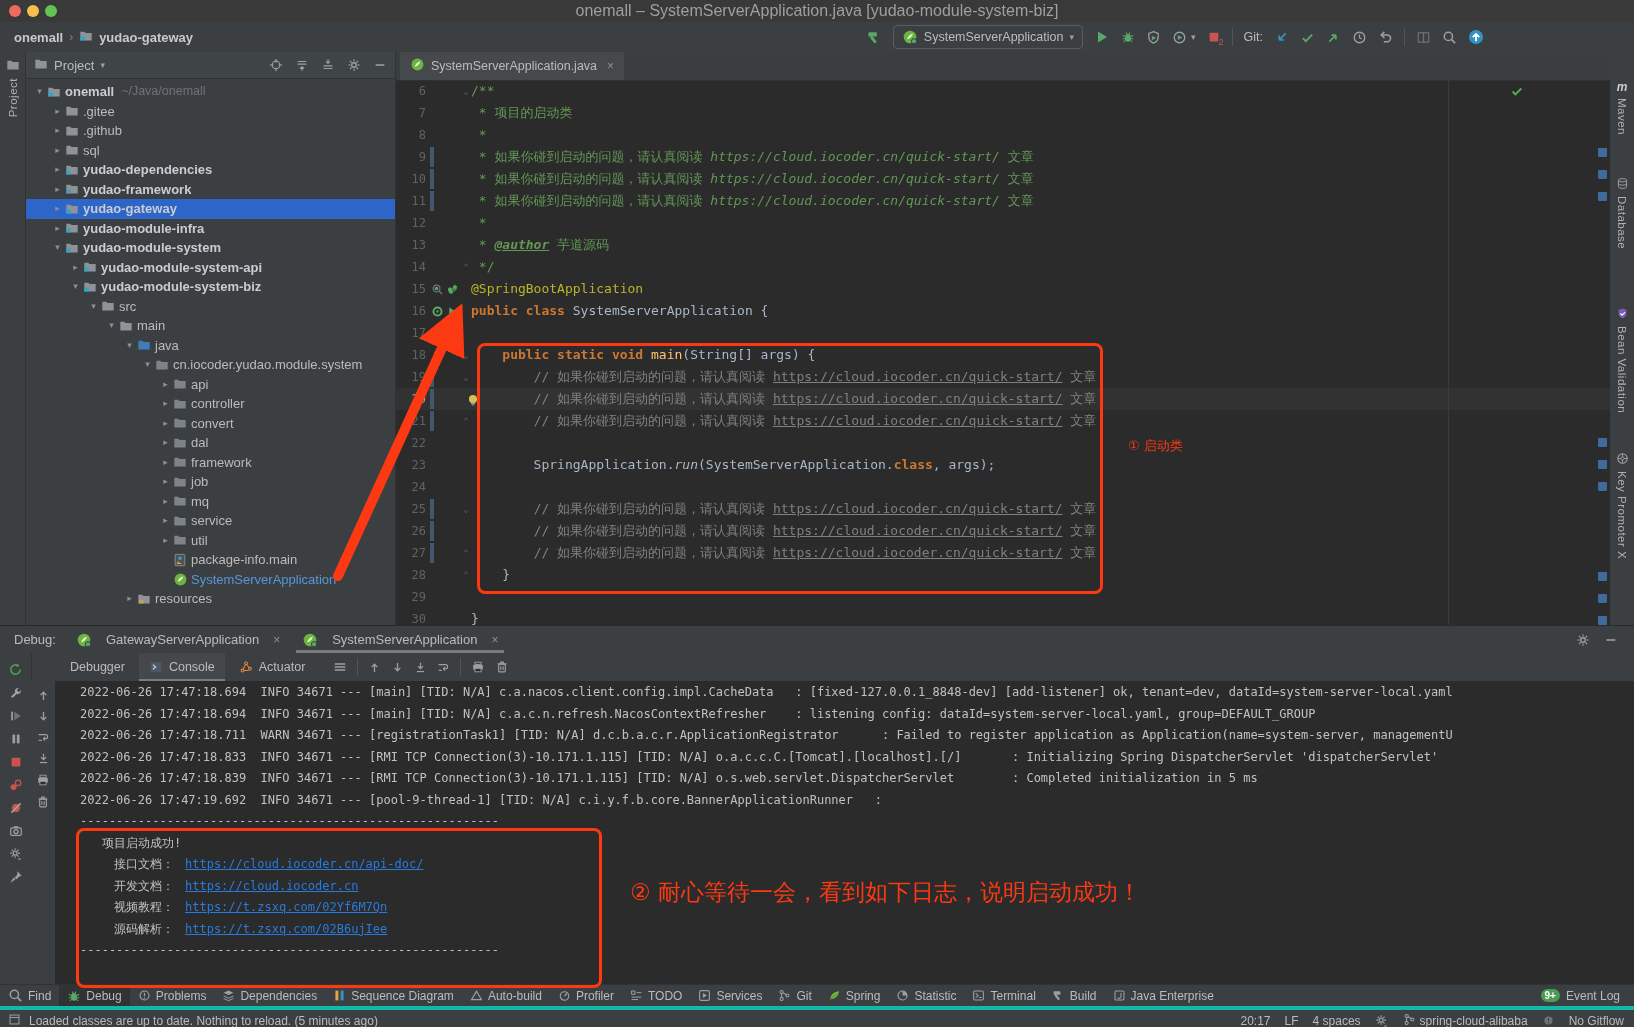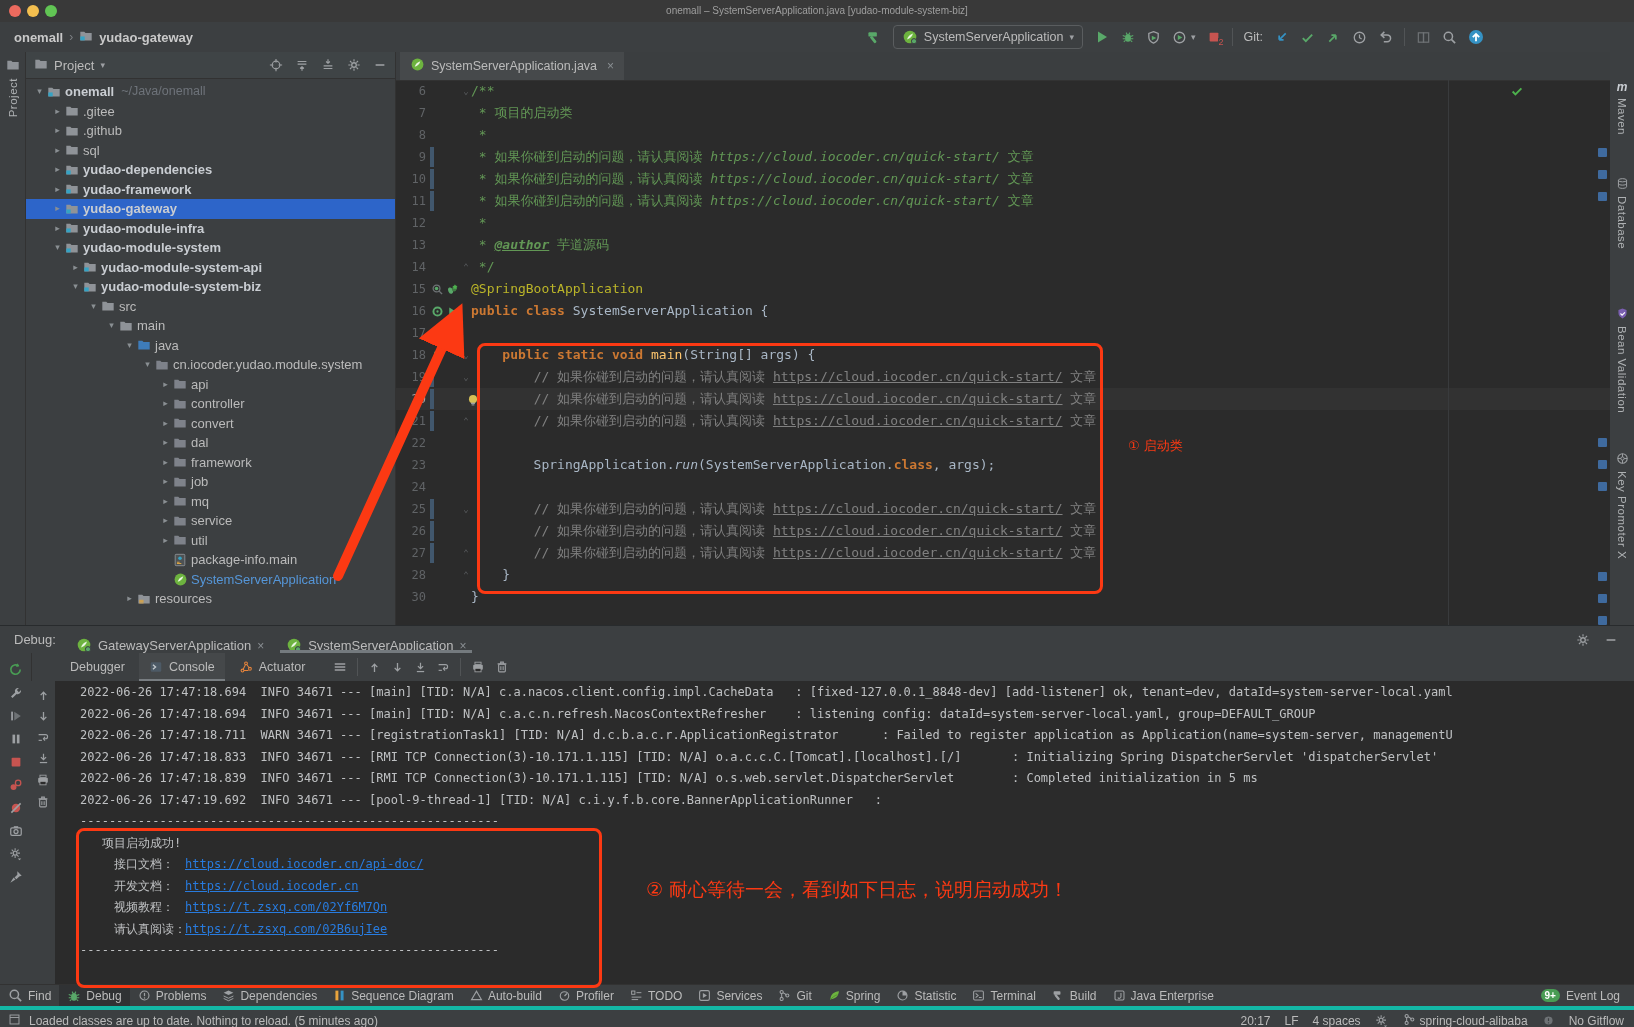--- a/index.html
+++ b/index.html
@@ -3,21 +3,21 @@
 <meta charset="utf-8">
 <style>
   html,body{margin:0;padding:0;background:#1e1e1e;}
   body{width:1634px;height:1027px;overflow:hidden;font-family:"Liberation Sans",sans-serif;-webkit-font-smoothing:antialiased;}
   .app{position:relative;width:1634px;height:1027px;background:#2b2b2b;overflow:hidden;}
 
   
   .titlebar{position:absolute;left:0;top:0;width:100%;height:22px;background:#393939;border-bottom:1px solid #2a2a2a;}
   .tl{position:absolute;top:5px;width:12px;height:12px;border-radius:50%;}
   .tl.r{left:9px;background:#ec6a5e}.tl.y{left:27px;background:#f4bf4f}.tl.g{left:45px;background:#61c554}
-  .title-text{position:absolute;left:0;right:0;top:0;height:22px;line-height:22px;text-align:center;color:#9f9f9f;font-size:10px;}
+  .title-text{position:absolute;left:0;right:0;top:0;height:22px;line-height:22px;text-align:center;color:#9f9f9f;font-size:16px;}
 
   
   .navbar{position:absolute;left:0;top:22px;width:100%;height:30px;background:#3c3f41;border-bottom:1px solid #323232;}
   .crumbs{position:absolute;left:14px;top:0;height:30px;display:flex;align-items:center;gap:6px;color:#bbbbbb;font-size:13px;}
   .crumbs .sep{color:#7d8084;font-size:12px;}
   .crumbs .b{font-weight:bold;color:#c9c9c9;}
   .navtools{position:absolute;right:150px;top:0;height:30px;display:flex;align-items:center;gap:11px;}
   .navtools .tico{display:inline-flex;align-items:center;}
   .runcombo{display:inline-flex;align-items:center;gap:6px;border:1px solid #5a5d5f;border-radius:4px;height:22px;padding:0 8px;color:#bbbbbb;font-size:12.5px;background:#3c3f41;}
   .vdiv{width:1px;height:18px;background:#515456;}
@@ -70,21 +70,21 @@
   .pl{color:#a9b7c6}.runI{color:#a9b7c6;font-style:italic}
   .guide{position:absolute;top:28px;bottom:0;width:1px;background:#393b3d;}
   .bulb{position:absolute;left:70px;top:4px;}
   .editcheck{position:absolute;top:32px;right:86px;}
   .estripe{position:absolute;right:0;top:28px;width:14px;bottom:0;}
   .emark{position:absolute;left:2px;width:9px;height:9px;background:#3f6a9e;border-radius:1px;}
 
   
   .debug{position:absolute;left:0;top:625px;width:1634px;height:359px;background:#3c3f41;border-top:1px solid #282b2d;}
   .dhead{position:relative;height:27px;display:flex;align-items:center;padding-left:14px;gap:14px;color:#bbbbbb;font-size:13px;}
-  .dtab{display:flex;align-items:flex-end;gap:6px;height:27px;padding:0 6px;position:relative;color:#bbbbbb;}
+  .dtab{display:flex;align-items:center;gap:14px;height:27px;padding:0 6px;position:relative;color:#bbbbbb;}
   .dtab .x{color:#8a8f93;font-size:12px;}
   .dtab.sel:after{content:"";position:absolute;left:0;right:0;bottom:0;height:3px;background:#747a7e;}
   .dhead-tools{position:absolute;right:16px;top:0;height:27px;display:flex;align-items:center;gap:14px;}
   .dtools{position:relative;height:28px;border-bottom:1px solid #323232;display:flex;align-items:center;padding-left:60px;gap:4px;}
   .vtab{display:flex;align-items:center;gap:6px;height:28px;padding:0 10px;color:#bbbbbb;font-size:12.5px;position:relative;}
   .vtab.sel{background:#45484a;}
   .vtab.sel:after{content:"";position:absolute;left:0;right:0;bottom:0;height:2px;background:#787d81;}
   .ticonset{display:flex;align-items:center;gap:10px;margin-left:14px;}
   .dcontent{position:absolute;left:0;top:55px;right:0;bottom:0;}
   .actioncol{position:absolute;left:0;top:-28px;width:31px;bottom:0;background:#3c3f41;border-right:1px solid #323232;display:flex;flex-direction:column;align-items:center;}
@@ -108,21 +108,21 @@
   .sb-left{position:absolute;left:8px;top:0;height:21px;display:flex;align-items:center;gap:8px;}
   .sb-right{position:absolute;right:10px;top:0;height:21px;display:flex;align-items:center;gap:14px;}
   .sb-right .g{display:flex;align-items:center;gap:4px;}
 
   
   .redbox{position:absolute;border:3px solid #fc3913;border-radius:8px;pointer-events:none;}
   .redbox.editor-box{left:477px;top:343px;width:620px;height:245px;}
   .redbox.console-box{left:76px;top:828px;width:520px;height:154px;}
   .redtext{position:absolute;color:#fc3913;pointer-events:none;font-family:"DejaVu Sans","Liberation Sans",sans-serif;}
   .redtext.a1{left:1128px;top:437px;font-size:13px;}
-  .redtext.a2{left:630px;top:877px;font-size:19px;margin-left:16px;}
+  .redtext.a2{left:630px;top:877px;font-size:23px;}
   .arrow-overlay{position:absolute;left:0;top:0;pointer-events:none;z-index:50;}
 </style>
 </head>
 <body>
 
 <div class="app">
 
   <div class="titlebar">
     <span class="tl r"></span>
     <span class="tl y"></span>
@@ -644,20 +644,21 @@
               <rect x="6.4" y="13" width="3.2" height="1.2" fill="#9da0a3"></rect>
             </svg></span></div>
         <div class="crow"><span class="chgbar"></span><span class="lnum">21</span><span class="gico"></span><span class="foldc">⌃</span><span><span class="pl">        </span><span class="lcmt">// 如果你碰到启动的问题，请认真阅读 </span><span class="lcmtU">https://cloud.iocoder.cn/quick-start/</span><span class="lcmt"> 文章</span></span></div>
         <div class="crow"><span class="lnum">22</span><span class="gico"></span><span class="foldc"></span><span></span></div>
         <div class="crow"><span class="lnum">23</span><span class="gico"></span><span class="foldc"></span><span><span class="pl">        SpringApplication.</span><span class="runI">run</span><span class="pl">(SystemServerApplication.</span><span class="kw">class</span><span class="pl">, args);</span></span></div>
         <div class="crow"><span class="lnum">24</span><span class="gico"></span><span class="foldc"></span><span></span></div>
         <div class="crow"><span class="chgbar"></span><span class="lnum">25</span><span class="gico"></span><span class="foldc">⌄</span><span><span class="pl">        </span><span class="lcmt">// 如果你碰到启动的问题，请认真阅读 </span><span class="lcmtU">https://cloud.iocoder.cn/quick-start/</span><span class="lcmt"> 文章</span></span></div>
         <div class="crow"><span class="chgbar"></span><span class="lnum">26</span><span class="gico"></span><span class="foldc"></span><span><span class="pl">        </span><span class="lcmt">// 如果你碰到启动的问题，请认真阅读 </span><span class="lcmtU">https://cloud.iocoder.cn/quick-start/</span><span class="lcmt"> 文章</span></span></div>
         <div class="crow"><span class="chgbar"></span><span class="lnum">27</span><span class="gico"></span><span class="foldc">⌃</span><span><span class="pl">        </span><span class="lcmt">// 如果你碰到启动的问题，请认真阅读 </span><span class="lcmtU">https://cloud.iocoder.cn/quick-start/</span><span class="lcmt"> 文章</span></span></div>
         <div class="crow"><span class="lnum">28</span><span class="gico"></span><span class="foldc">⌃</span><span><span class="pl">    }</span></span></div>
+        <div class="crow"><span class="lnum">29</span><span class="gico"></span><span class="foldc"></span><span></span></div>
         <div class="crow"><span class="lnum">30</span><span class="gico"></span><span class="foldc"></span><span><span class="pl">}</span></span></div>
       </div>
     <div class="guide" style="left:1052px"></div>
     <span class="editcheck" id="editCheck"><svg width="14" height="14" viewBox="0 0 16 16" xmlns="http://www.w3.org/2000/svg">
           <path d="M3 8.6l3.2 3.2L13 5" stroke="#4db24d" stroke-width="2.2" fill="none"></path>
         </svg></span>
     <div class="estripe" id="estripe">
         <span class="emark" style="top: 68px;"></span>
         <span class="emark" style="top: 90px;"></span>
         <span class="emark" style="top: 112px;"></span>
@@ -891,21 +892,21 @@
           <div class="cline">2022-06-26 17:47:18.694  INFO 34671 --- [main] [TID: N/A] c.a.c.n.refresh.NacosContextRefresher    : listening config: dataId=system-server-local.yaml, group=DEFAULT_GROUP</div>
           <div class="cline">2022-06-26 17:47:18.711  WARN 34671 --- [registrationTask1] [TID: N/A] d.c.b.a.c.r.ApplicationRegistrator      : Failed to register application as Application(name=system-server, managementU</div>
           <div class="cline">2022-06-26 17:47:18.833  INFO 34671 --- [RMI TCP Connection(3)-10.171.1.115] [TID: N/A] o.a.c.c.C.[Tomcat].[localhost].[/]       : Initializing Spring DispatcherServlet 'dispatcherServlet'</div>
           <div class="cline">2022-06-26 17:47:18.839  INFO 34671 --- [RMI TCP Connection(3)-10.171.1.115] [TID: N/A] o.s.web.servlet.DispatcherServlet        : Completed initialization in 5 ms</div>
           <div class="cline">2022-06-26 17:47:19.692  INFO 34671 --- [pool-9-thread-1] [TID: N/A] c.i.y.f.b.core.BannerApplicationRunner   :</div>
           <div class="cline">----------------------------------------------------------</div>
           <div class="cline"><span style="margin-left: 22px;">项目启动成功!</span></div>
           <div class="cline"><span class="bl-label">接口文档：</span><span class="bl-link">https://cloud.iocoder.cn/api-doc/</span></div>
           <div class="cline"><span class="bl-label">开发文档：</span><span class="bl-link">https://cloud.iocoder.cn</span></div>
           <div class="cline"><span class="bl-label">视频教程：</span><span class="bl-link">https://t.zsxq.com/02Yf6M7Qn</span></div>
-          <div class="cline"><span class="bl-label">请认真阅读：</span><span class="bl-link">https://t.zsxq.com/02B6ujIee</span></div>
+          <div class="cline"><span class="bl-label">源码解析：</span><span class="bl-link">https://t.zsxq.com/02B6ujIee</span></div>
           <div class="cline">----------------------------------------------------------</div>
         </div>
     </div>
   </div>
 
   <div class="bottombar" id="bottombar">
       <div class="bitem">
         <span style="display: inline-flex; align-items: center;">
           <svg width="15" height="15" viewBox="0 0 16 16" xmlns="http://www.w3.org/2000/svg">
             <circle cx="6.8" cy="6.8" r="4.4" fill="none" stroke="#9da0a3" stroke-width="1.6"></circle>

